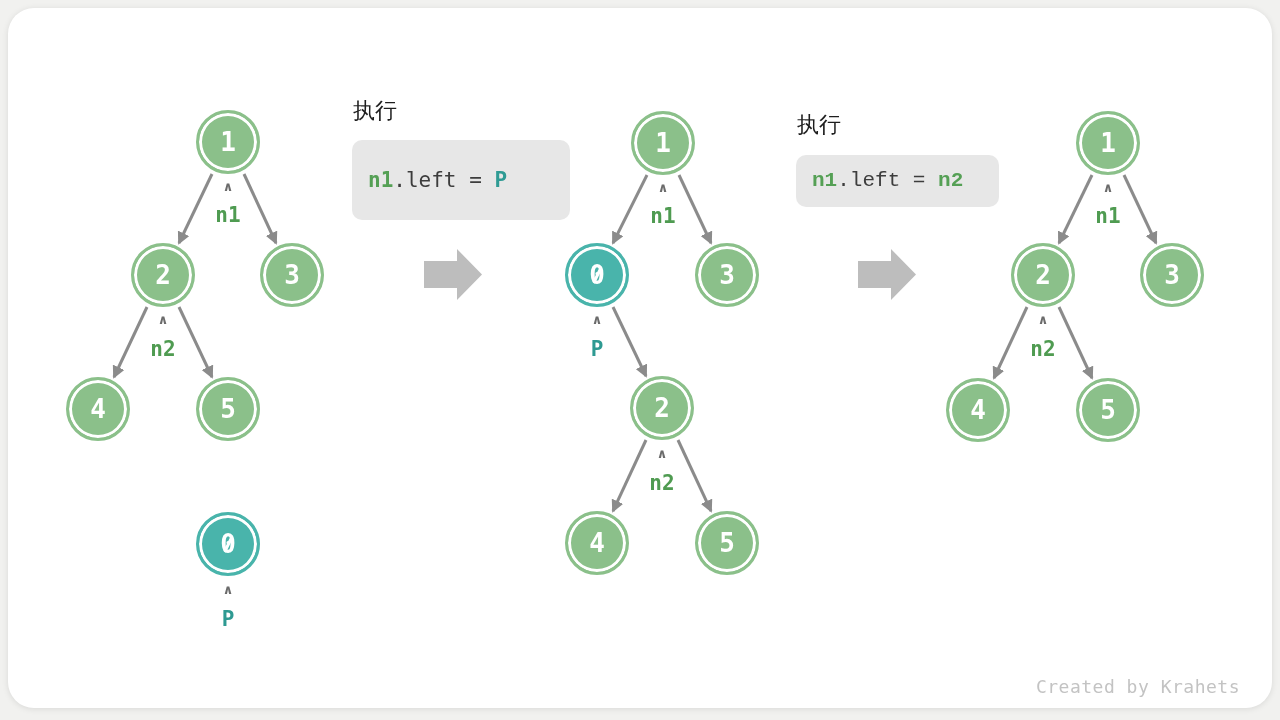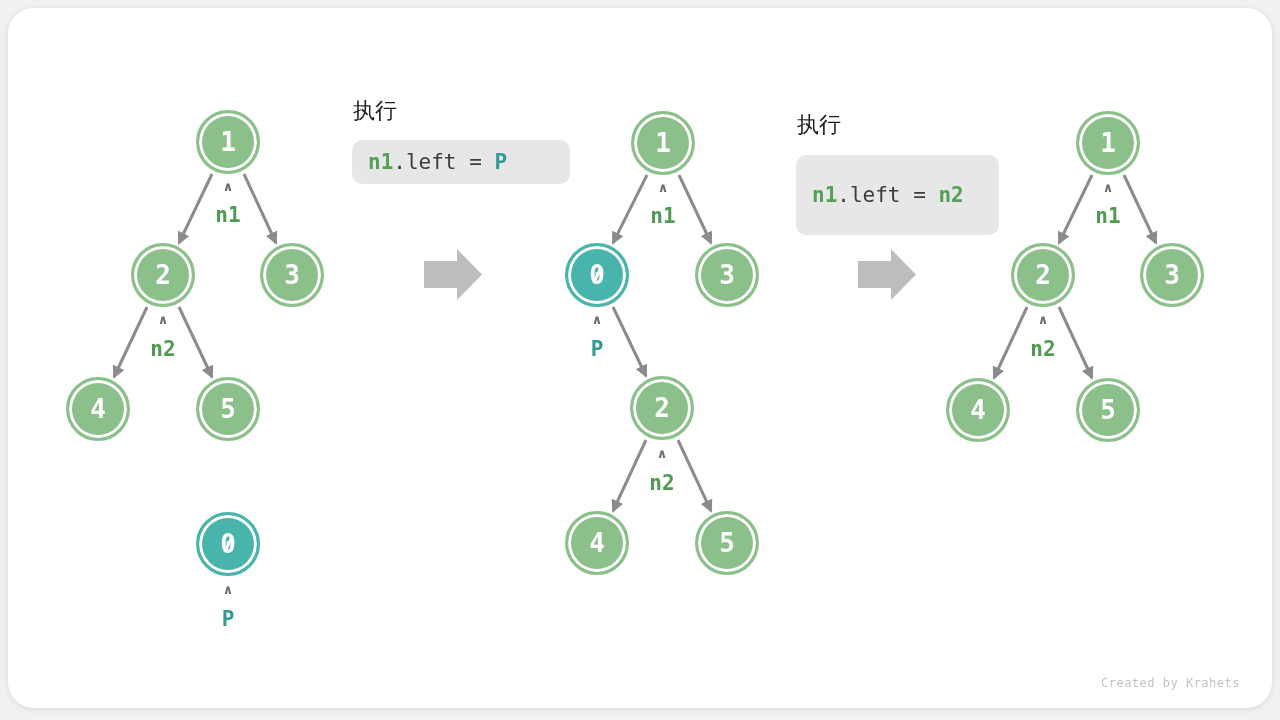--- a/index.html
+++ b/index.html
@@ -20,28 +20,28 @@
 
   .caret { position:absolute; transform:translateX(-50%); color:#6b6b6b; font-size:13px; font-weight:bold;
            font-family:"DejaVu Sans",sans-serif; line-height:14px; }
   .ptr-label { position:absolute; transform:translateX(-50%);
                font-family:"DejaVu Sans Mono","Liberation Mono",monospace; font-weight:bold; font-size:21px; line-height:26px; }
   .ptr-label.green { color:#4f9b51; }
   .ptr-label.teal  { color:#2e9a92; }
 
   .exec-label { position:absolute; font-size:22px; color:#1e1e1e; line-height:28px; }
   .code-box { position:absolute; box-sizing:border-box; background:#e7e7e7; border-radius:10px;
-              padding:4px 16px; font-family:"DejaVu Sans Mono","Liberation Mono",monospace;
+              padding:22px 16px; font-family:"DejaVu Sans Mono","Liberation Mono",monospace;
               font-size:21px; line-height:36px; color:#3d3d3d; white-space:pre; }
-  .code-box.one-line { padding:22px 16px; }
+  .code-box.one-line { padding:8px 16px;font-family:Liberation Mono, monospace; }
   .tok-green { color:#55a055; font-weight:bold; }
   .tok-teal  { color:#2f9b94; font-weight:bold; }
 
   .watermark { position:absolute; right:40px; top:676px; font-family:"DejaVu Sans Mono","Liberation Mono",monospace;
-               font-size:12px; color:#c3c3c3; letter-spacing:0.5px; }
+               font-size:18px; color:#c3c3c3; letter-spacing:0.5px; }
 </style>
 </head>
 <body>
 
 <div class="stage">
   <div class="card"></div>
 
   <svg class="overlay" viewBox="0 0 1280 720">
     <defs>
       <marker id="ah" viewBox="0 0 10 10" refX="8.5" refY="5" markerWidth="4.2" markerHeight="4.2" orient="auto-start-reverse">

